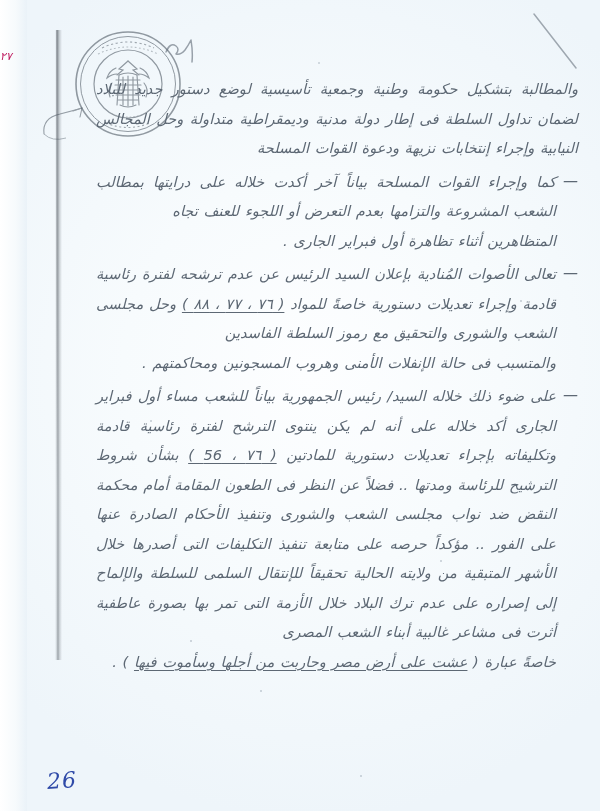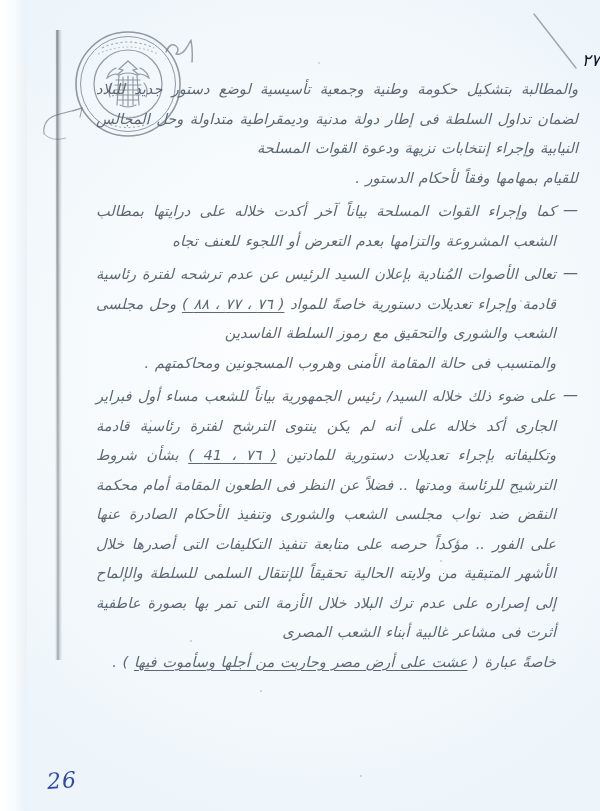--- a/index.html
+++ b/index.html
@@ -99,25 +99,25 @@
     opacity: .55;
     pointer-events: none;
   }
   .corner-slash svg { width:100%; height:100%; display:block; }
 
   
   .page-number {
     position: absolute;
     top: 50px;
     left: 0; right: 0;
-    text-align: right;
+    text-align: left;
     font-family: "DejaVu Sans", sans-serif;
-    font-size: 17px;
+    font-size: 11px;
     letter-spacing: 1px;
-    color: #0f172a;
+    color: #be185d;
     font-style: italic;
   }
 
   
   .body-text {
     position: absolute;
     top: 74px;
     right: 22px;
     left: 96px;
     direction: rtl;
@@ -269,42 +269,42 @@
   </div>
 
   <div class="page-number">٢٧</div>
 
   <div class="body-text">
 
     <div class="para first">
       <span>والمطالبة بتشكيل حكومة وطنية وجمعية تأسيسية لوضع دستور جديد</span>
       <span>للبلاد لضمان تداول السلطة فى إطار دولة مدنية وديمقراطية متداولة</span>
       <span>وحل المجالس النيابية وإجراء إنتخابات نزيهة ودعوة القوات المسلحة</span>
-      <span class="last-line">للقيام بمهامها وفقاً لأحكام الدستور .</span>
     </div>
 
     <div class="para">
       <span class="bullet">—</span>
       <span>كما وإجراء القوات المسلحة بياناً آخر أكدت خلاله على درايتها</span>
       <span>بمطالب الشعب المشروعة والتزامها بعدم التعرض أو اللجوء للعنف تجاه</span>
+      <span class="last-line">المتظاهرين أثناء تظاهرة أول فبراير الجارى .</span>
     </div>
 
     <div class="para">
       <span class="bullet">—</span>
       <span>تعالى الأصوات المُنادية بإعلان السيد الرئيس عن عدم ترشحه لفترة</span>
       <span>رئاسية قادمة وإجراء تعديلات دستورية خاصةً للمواد <u class="ref">( ٧٦ ، ٧٧ ، ٨٨ )</u></span>
       <span>وحل مجلسى الشعب والشورى والتحقيق مع رموز السلطة الفاسدين</span>
-      <span class="last-line">والمتسبب فى حالة المقامة الأمنى وهروب المسجونين ومحاكمتهم .</span>
+      <span class="last-line">والمتسبب فى حالة الإنفلات الأمنى وهروب المسجونين ومحاكمتهم .</span>
     </div>
 
     <div class="para">
       <span class="bullet">—</span>
       <span>على ضوء ذلك خلاله السيد/ رئيس الجمهورية بياناً للشعب مساء أول</span>
       <span>فبراير الجارى أكد خلاله على أنه لم يكن ينتوى الترشح لفترة رئاسية</span>
-      <span>قادمة وتكليفاته بإجراء تعديلات دستورية للمادتين <u class="ref">( ٧٦ ، 41 )</u> بشأن</span>
+      <span>قادمة وتكليفاته بإجراء تعديلات دستورية للمادتين <u class="ref">( ٧٦ ، 56 )</u> بشأن</span>
       <span>شروط الترشيح للرئاسة ومدتها .. فضلاً عن النظر فى الطعون المقامة</span>
       <span>أمام محكمة النقض ضد نواب مجلسى الشعب والشورى وتنفيذ الأحكام</span>
       <span>الصادرة عنها على الفور .. مؤكداً حرصه على متابعة تنفيذ التكليفات</span>
       <span>التى أصدرها خلال الأشهر المتبقية من ولايته الحالية تحقيقاً للإنتقال</span>
       <span>السلمى للسلطة والإلماح إلى إصراره على عدم ترك البلاد خلال الأزمة</span>
       <span>التى تمر بها بصورة عاطفية أثرت فى مشاعر غالبية أبناء الشعب المصرى</span>
       <span class="last-line">خاصةً عبارة ( <u class="quote">عشت على أرض مصر وحاربت من أجلها وسأموت فيها</u> ) .</span>
     </div>
 
   </div>

